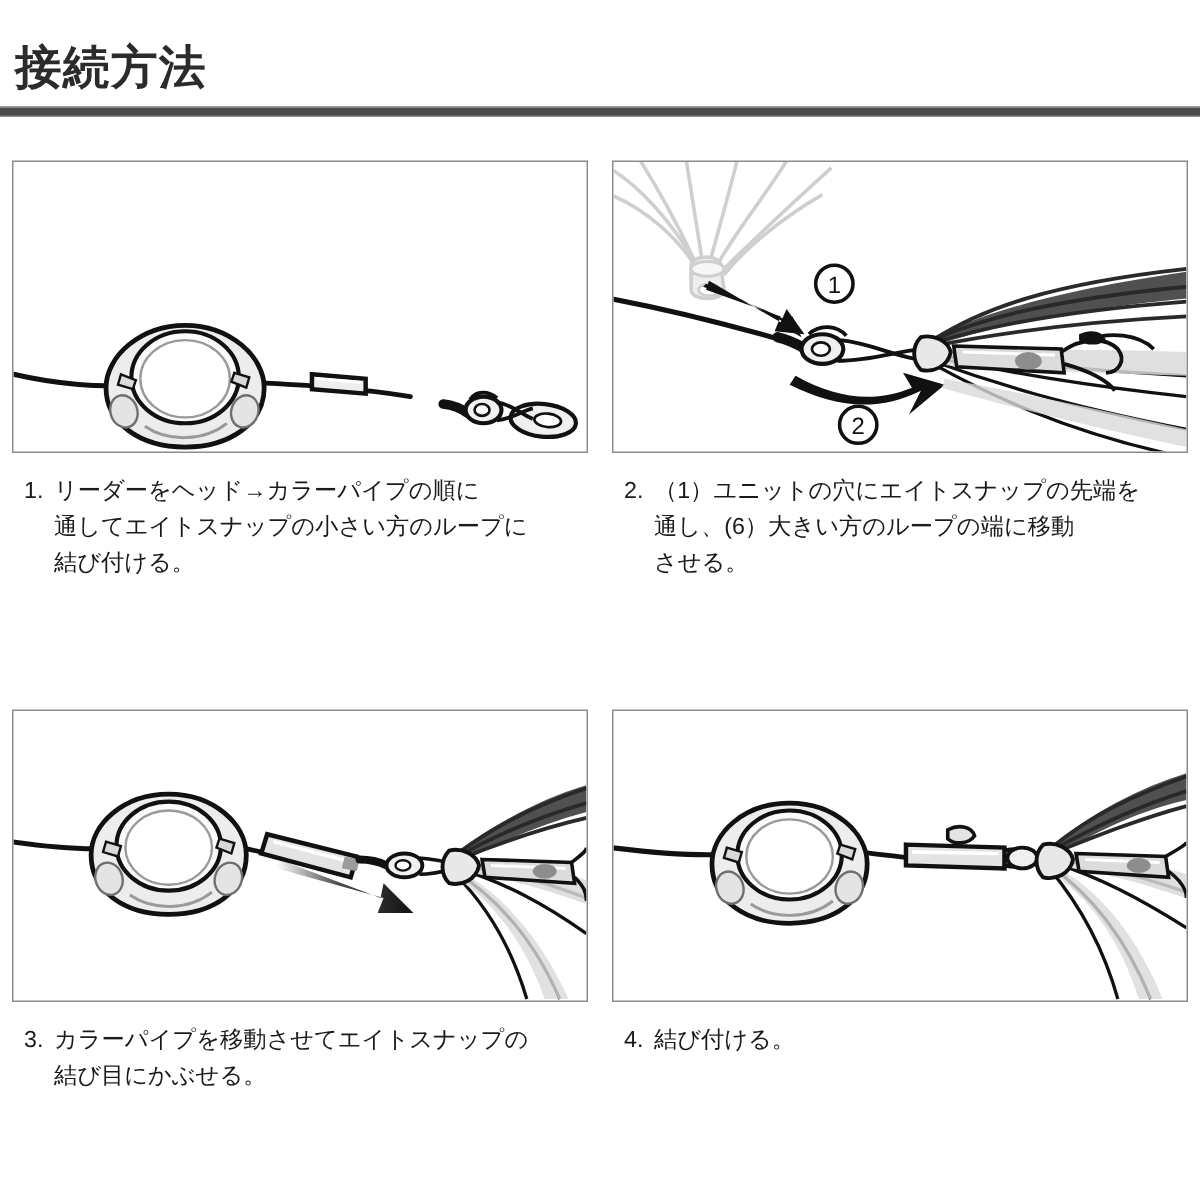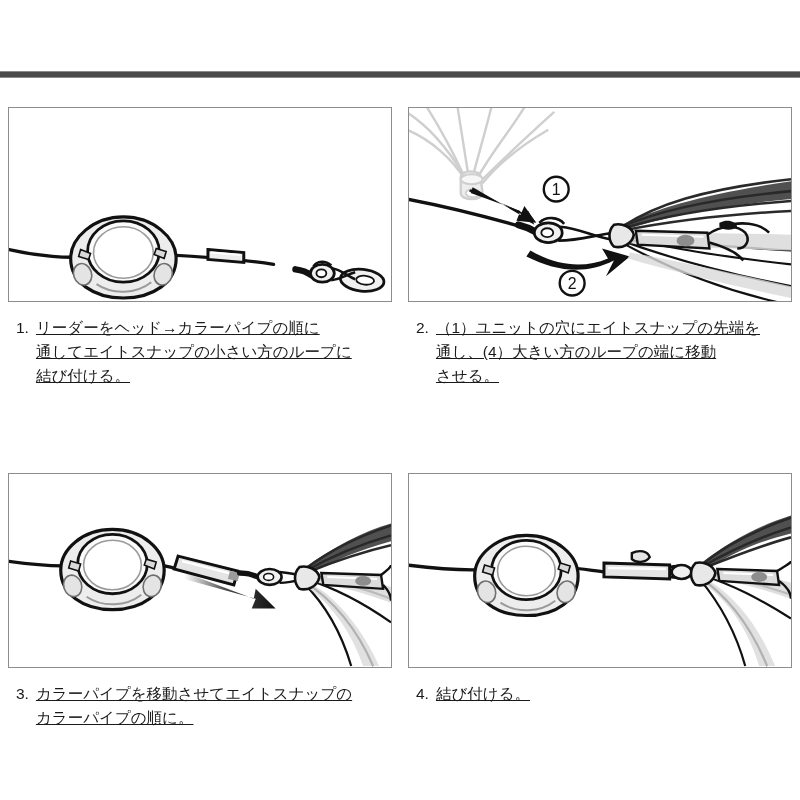--- a/index.html
+++ b/index.html
@@ -81,27 +81,27 @@
   }
   .caption-number {
     flex: 0 0 auto;
     padding-left: 8px;
     padding-right: 7px;
     white-space: nowrap;
   }
   .caption-text {
     flex: 1 1 auto;
     white-space: pre-line;
-    text-decoration: underline;
   }
 </style>
 </head>
 <body>
 
 <div id="header">
+  <div id="page-title">接続方法</div>
   <div id="title-rule"></div>
 </div>
 
 <div class="step" id="step-1">
   <div class="panel-frame">
     <svg viewBox="0 0 384 195" preserveAspectRatio="none">
 
       <path d="M0,143 C30,150 60,152 78,150" fill="none" stroke="#111" stroke-width="3.4" stroke-linecap="round"></path>
       <path d="M152,148 C190,150 230,152 266,158" fill="none" stroke="#111" stroke-width="3.2" stroke-linecap="round"></path>
 
@@ -231,21 +231,21 @@
           <path d="M302,136 C316,140 330,146 336,154"></path>
           <path d="M318,120 C332,114 352,116 362,126"></path>
         </g>
         <path d="M312,116 C320,112 328,114 330,120 C326,124 316,124 312,120 Z" fill="#111"></path>
       </g>
     </svg>
   </div>
   <div class="caption">
     <span class="caption-number">2.</span>
     <span class="caption-text">（1）ユニットの穴にエイトスナップの先端を
-通し、(4）大きい方のループの端に移動
+通し、(6）大きい方のループの端に移動
 させる。</span>
   </div>
 </div>
 
 <div class="step" id="step-3">
   <div class="panel-frame">
     <svg viewBox="0 0 384 195" preserveAspectRatio="none">
       <defs>
         <linearGradient id="slideArrowGrad" x1="0" y1="0" x2="1" y2="0">
           <stop offset="0%" stop-color="#111111" stop-opacity="0"></stop>
@@ -308,21 +308,21 @@
         <g fill="none" stroke="#111" stroke-width="2.4">
           <path d="M374,102 C382,96 384,94 384,92"></path>
           <path d="M376,112 C382,118 384,122 384,128"></path>
         </g>
       </g>
     </svg>
   </div>
   <div class="caption">
     <span class="caption-number">3.</span>
     <span class="caption-text">カラーパイプを移動させてエイトスナップの
-カラーパイプの順に。</span>
+結び目にかぶせる。</span>
   </div>
 </div>
 
 <div class="step" id="step-4">
   <div class="panel-frame">
     <svg viewBox="0 0 384 195" preserveAspectRatio="none">
 
       <path d="M-2,92 C30,96 62,98 84,96" fill="none" stroke="#111" stroke-width="3.4" stroke-linecap="round"></path>
       <path d="M156,94 C176,96 188,98 198,99" fill="none" stroke="#111" stroke-width="3.2" stroke-linecap="round"></path>
 

